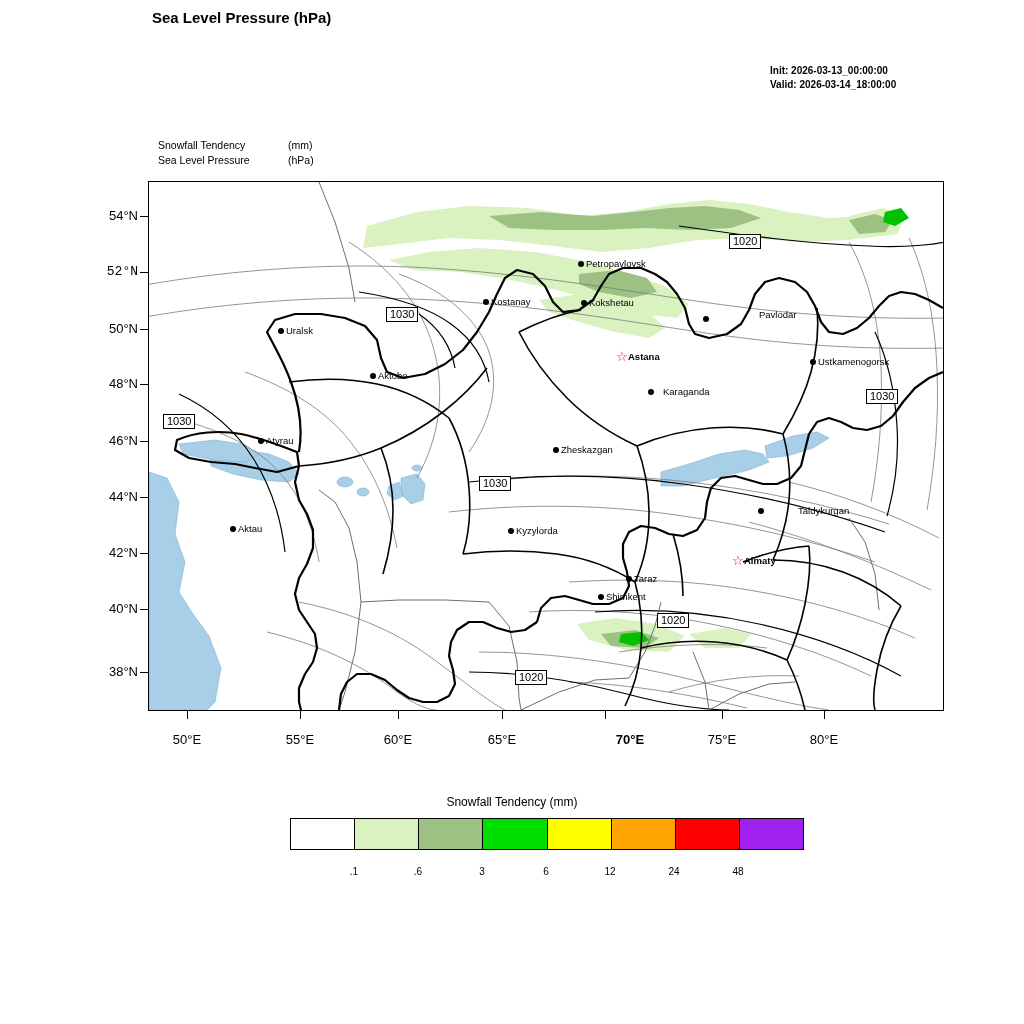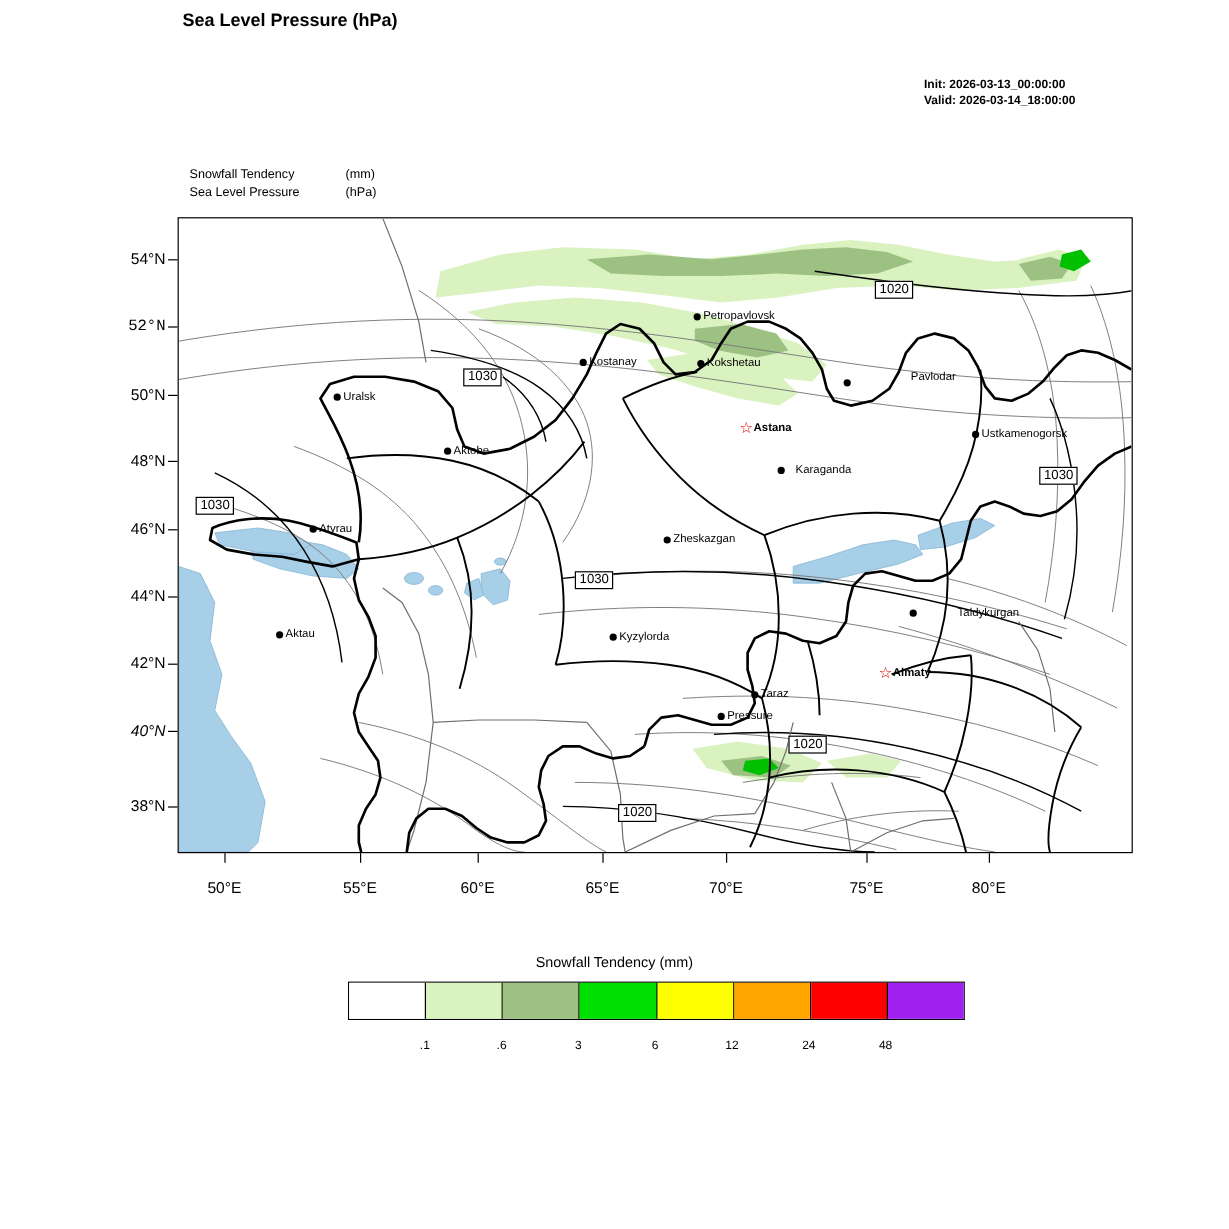--- a/index.html
+++ b/index.html
@@ -319,21 +319,21 @@
       <div class="city-label" style="left: 669px; top: 174px;">Ustkamenogorsk</div>
       <div class="city-dot" style="left: 499px; top: 207px;"></div>
       <div class="city-label" style="left: 479px; top: 204px; margin-left: 35px;">Karaganda</div>
       <div class="city-dot" style="left: 404px; top: 265px;"></div>
       <div class="city-label" style="left: 412px; top: 262px; text-align: center;">Zheskazgan</div>
       <div class="city-dot" style="left: 359px; top: 346px;"></div>
       <div class="city-label" style="left: 367px; top: 343px;">Kyzylorda</div>
       <div class="city-dot" style="left: 477px; top: 394px;"></div>
       <div class="city-label" style="left: 485px; top: 391px;">Taraz</div>
       <div class="city-dot" style="left: 449px; top: 412px;"></div>
-      <div class="city-label" style="left: 457px; top: 409px;">Pressure</div>
+      <div class="city-label" style="left: 457px; top: 409px;">Shimkent</div>
       <div class="city-dot" style="left: 609px; top: 326px;"></div>
       <div class="city-label" style="left: 617px; top: 323px; margin-left: 32px;">Taldykurgan</div>
       <div class="star" style="left: 467px; top: 168px;">☆</div>
       <div class="city-label capital" style="left: 479px; top: 169px;">Astana</div>
       <div class="star" style="left: 583px; top: 372px;">☆</div>
       <div class="city-label capital" style="left: 595px; top: 373px;">Almaty</div>
     </div>
   <div id="iso-overlay">
       <div class="isolabel" style="left: 580px; top: 52px;">1020</div>
       <div class="isolabel" style="left: 237px; top: 125px;">1030</div>
@@ -353,33 +353,33 @@
     <div class="ytick-label" style="left: 58px; top: 321px;">50°N</div>
     <div class="tickmark" style="left: 140px; top: 329px; width: 8px; height: 1.4px;"></div>
     <div class="ytick-label" style="left: 58px; top: 376px;">48°N</div>
     <div class="tickmark" style="left: 140px; top: 384px; width: 8px; height: 1.4px;"></div>
     <div class="ytick-label" style="left: 58px; top: 433px;">46°N</div>
     <div class="tickmark" style="left: 140px; top: 441px; width: 8px; height: 1.4px;"></div>
     <div class="ytick-label" style="left: 58px; top: 489px;">44°N</div>
     <div class="tickmark" style="left: 140px; top: 497px; width: 8px; height: 1.4px;"></div>
     <div class="ytick-label" style="left: 58px; top: 545px;">42°N</div>
     <div class="tickmark" style="left: 140px; top: 553px; width: 8px; height: 1.4px;"></div>
-    <div class="ytick-label" style="left: 58px; top: 601px; font-style: italic;">40°N</div>
+    <div class="ytick-label" style="left: 58px; top: 601px;">40°N</div>
     <div class="tickmark" style="left: 140px; top: 609px; width: 8px; height: 1.4px;"></div>
     <div class="ytick-label" style="left: 58px; top: 664px;">38°N</div>
     <div class="tickmark" style="left: 140px; top: 672px; width: 8px; height: 1.4px;"></div>
     <div class="xtick-label" style="left: 147px; top: 732px;">50°E</div>
     <div class="tickmark" style="left: 187px; top: 711px; width: 1.4px; height: 8px;"></div>
     <div class="xtick-label" style="left: 260px; top: 732px;">55°E</div>
     <div class="tickmark" style="left: 300px; top: 711px; width: 1.4px; height: 8px;"></div>
     <div class="xtick-label" style="left: 358px; top: 732px;">60°E</div>
     <div class="tickmark" style="left: 398px; top: 711px; width: 1.4px; height: 8px;"></div>
     <div class="xtick-label" style="left: 462px; top: 732px;">65°E</div>
     <div class="tickmark" style="left: 502px; top: 711px; width: 1.4px; height: 8px;"></div>
-    <div class="xtick-label" style="left: 565px; top: 732px;">70°E</div>
+    <div class="xtick-label" style="left: 590px; top: 732px; font-weight: bold;">70°E</div>
     <div class="tickmark" style="left: 605px; top: 711px; width: 1.4px; height: 8px;"></div>
     <div class="xtick-label" style="left: 682px; top: 732px;">75°E</div>
     <div class="tickmark" style="left: 722px; top: 711px; width: 1.4px; height: 8px;"></div>
     <div class="xtick-label" style="left: 784px; top: 732px;">80°E</div>
     <div class="tickmark" style="left: 824px; top: 711px; width: 1.4px; height: 8px;"></div>
   </div>
 
 <div id="cbar-title">Snowfall Tendency (mm)</div>
 <div id="cbar">
     <div class="swatch" style="background: rgb(255, 255, 255);"></div>

